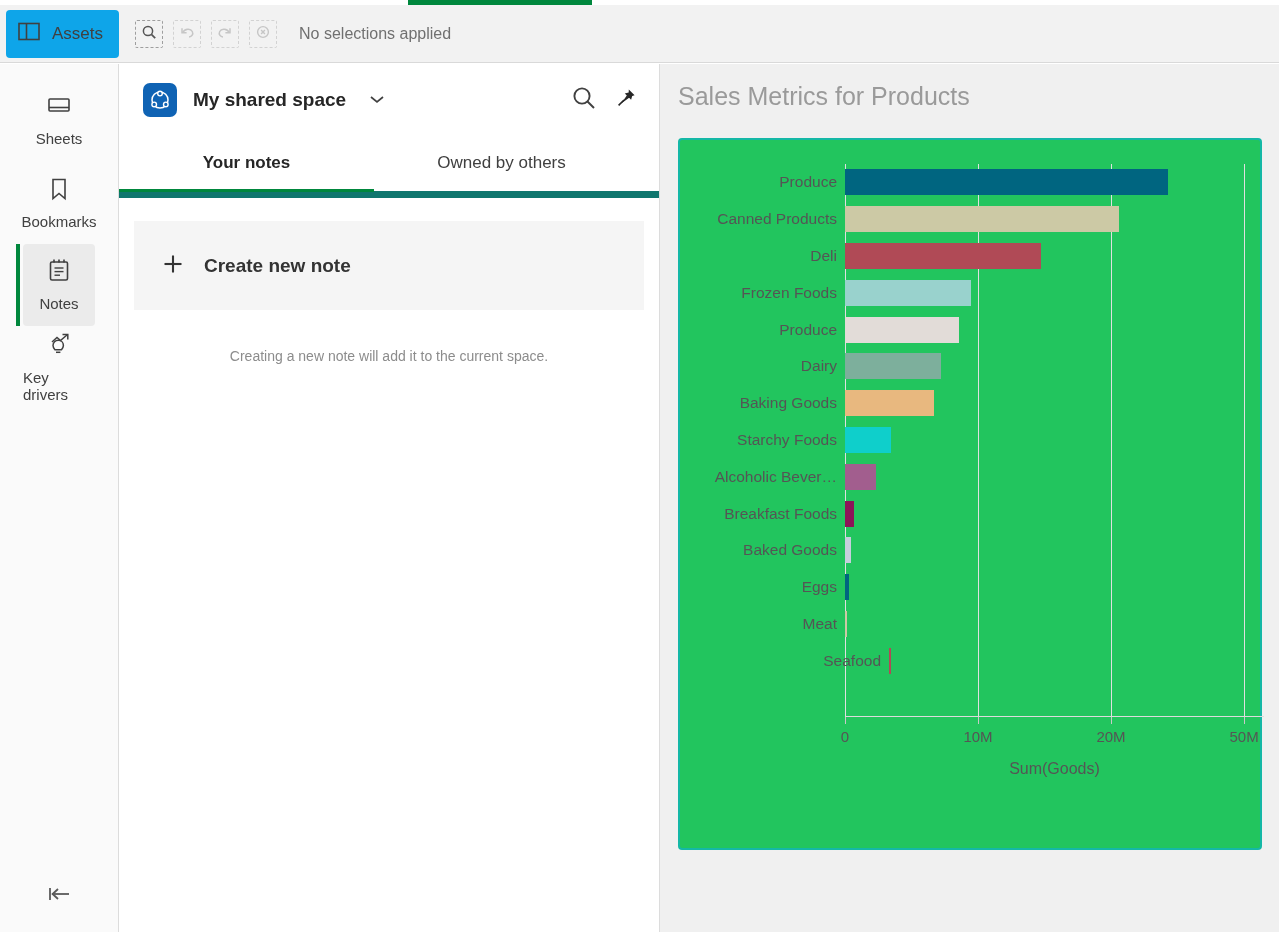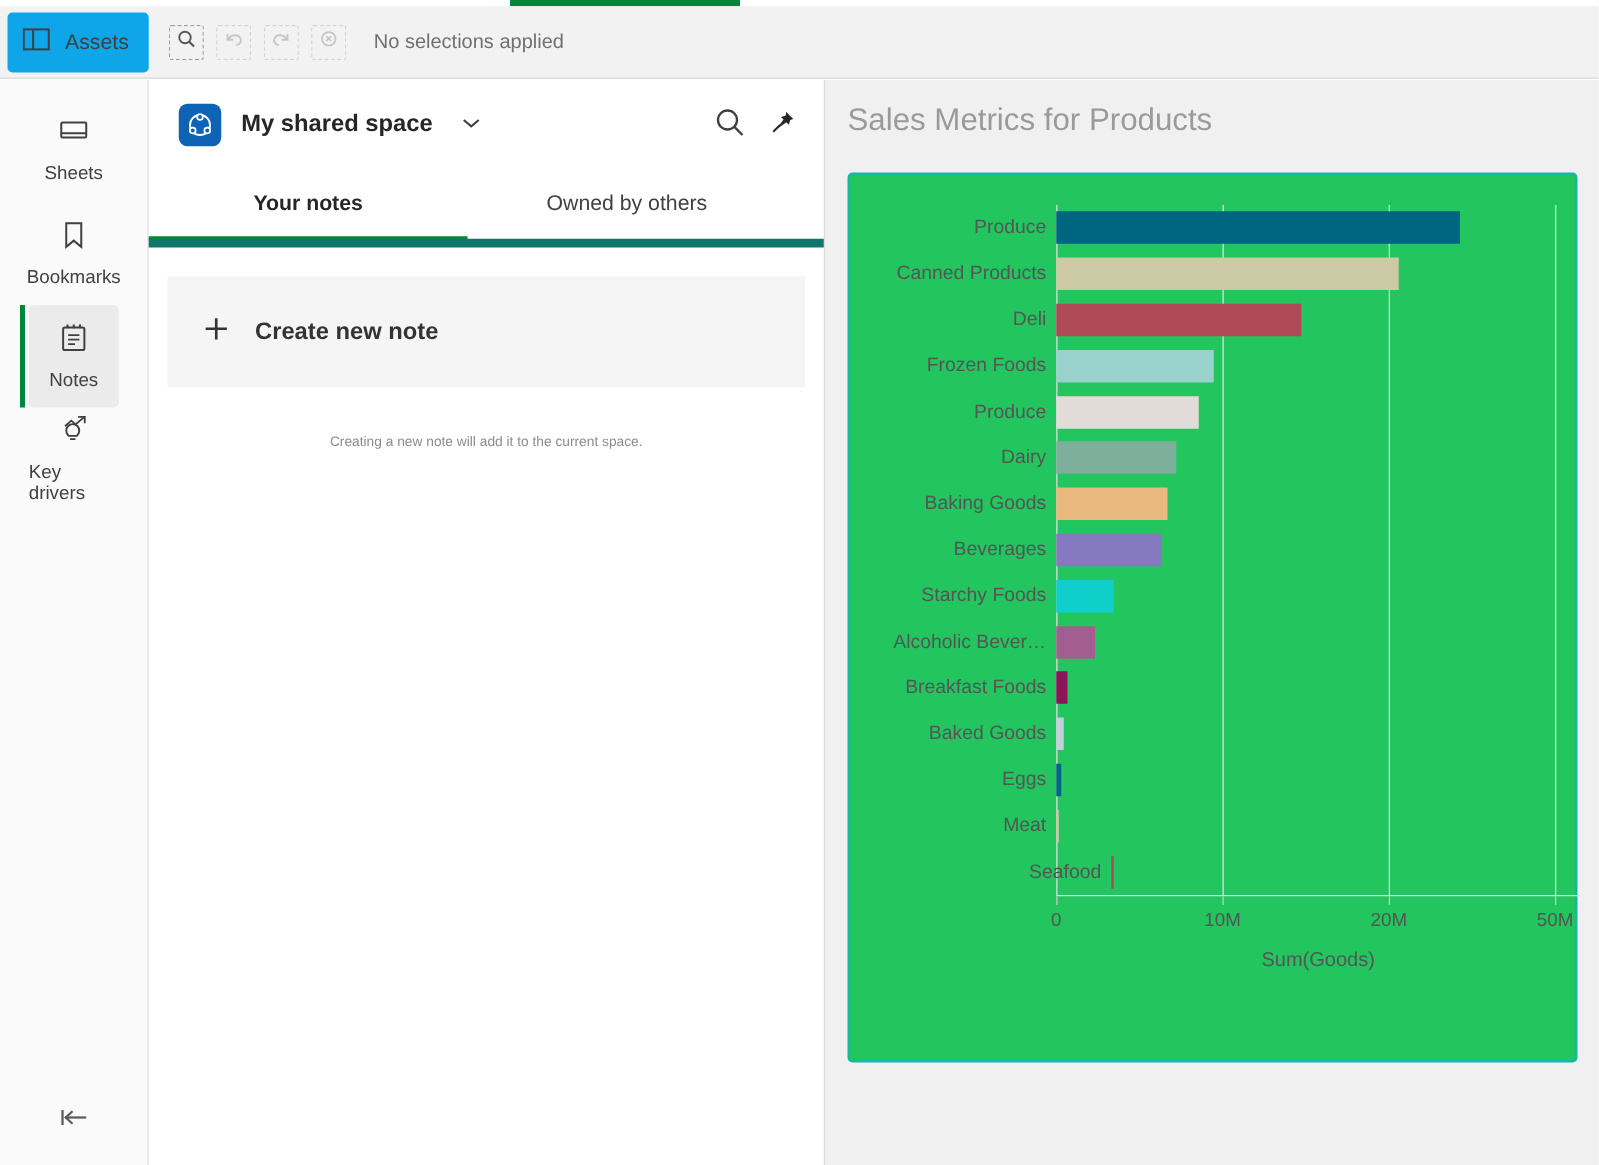--- a/index.html
+++ b/index.html
@@ -124,21 +124,21 @@
 
   .create-note {
     margin: 23px 15px 0 15px;
     height: 89px; background: #f5f5f5;
     display: flex; align-items: center; padding-left: 28px; gap: 20px;
     cursor: pointer;
   }
   .create-note .cn-label { font-size: 19px; font-weight: bold; color: #333333; }
   .hint {
     margin-top: 38px; text-align: center;
-    font-size: 11px; color: #8c8c8c;
+    font-size: 14px; color: #8c8c8c;
   }
 
   
   .chart-area {
     position: absolute; left: 660px; top: 64px; width: 619px; height: 868px;
     background: #f0f0f0;
   }
   .chart-title {
     padding: 18px 0 0 18px;
     font-size: 25px; color: #9a9a9a;
@@ -414,26 +414,20 @@
                 <div class="bar" style="width: 95.7714px; background: rgb(125, 175, 156);"></div>
               </div>
             </div>
             <div class="row" style="height: 36.8px;">
               <div class="cat-label">Baking Goods</div>
               <div class="bar-cell">
                 <div class="bar" style="width: 89.1206px; background: rgb(232, 184, 127);"></div>
               </div>
             </div>
             <div class="row" style="height: 36.8px;">
-              <div class="cat-label">Beverages</div>
-              <div class="bar-cell">
-                <div class="bar" style="width: 83.8px; background: rgb(133, 121, 192);"></div>
-              </div>
-            </div>
-            <div class="row" style="height: 36.8px;">
               <div class="cat-label">Starchy Foods</div>
               <div class="bar-cell">
                 <div class="bar" style="width: 45.8905px; background: rgb(15, 207, 203);"></div>
               </div>
             </div>
             <div class="row" style="height: 36.8px;">
               <div class="cat-label">Alcoholic Bever…</div>
               <div class="bar-cell">
                 <div class="bar" style="width: 30.5937px; background: rgb(162, 94, 142);"></div>
               </div>

